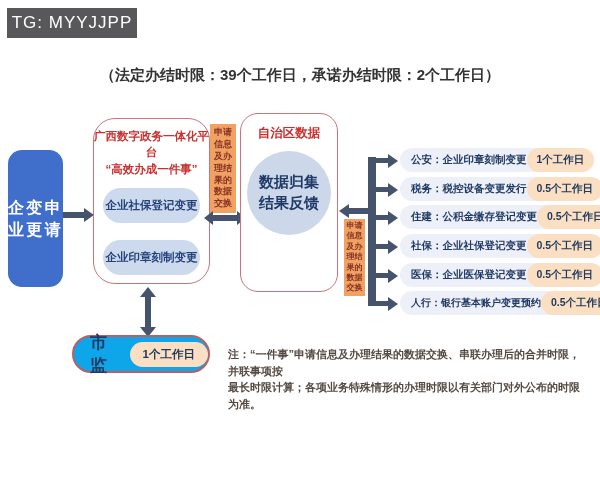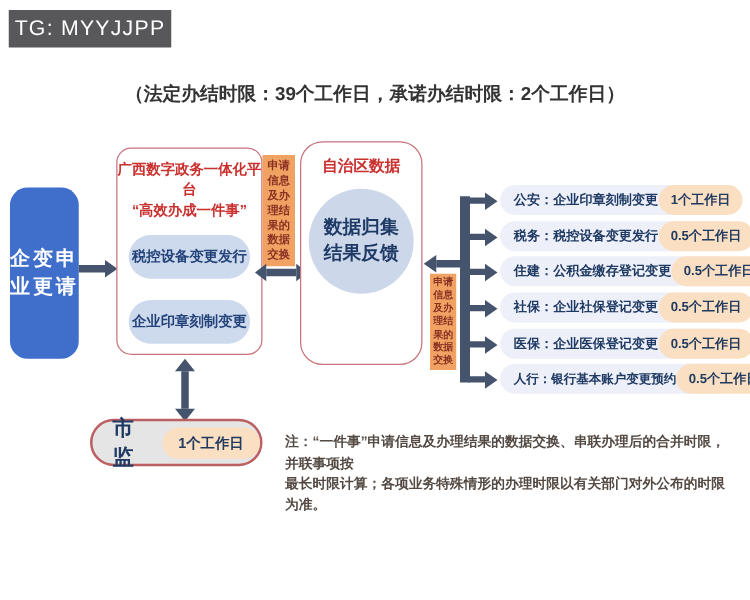--- a/index.html
+++ b/index.html
@@ -5,21 +5,21 @@
   html,body{margin:0;padding:0;background:#ffffff;}
   .canvas{position:relative;width:600px;height:480px;background:#ffffff;overflow:hidden;
           font-family:"Liberation Sans", sans-serif;}
   .graybar{position:absolute;background:#58585a;color:#ffffff;display:flex;align-items:center;justify-content:center;}
   .topbar{left:7px;top:8px;width:130px;height:30px;font-size:17px;letter-spacing:1px;}
   .bottombar{left:443px;top:443px;width:157px;height:30px;font-size:15px;}
   .title{position:absolute;left:0;right:0;top:66px;text-align:center;font-size:15px;font-weight:700;color:#333333;}
   .blue-box{position:absolute;left:8px;top:150px;width:55px;height:137px;background:#3f6fca;border-radius:14px;
             display:flex;flex-direction:row;align-items:center;justify-content:center;
             color:#ffffff;font-size:16px;font-weight:700;line-height:1.35;}
-  .outline-box{position:absolute;background:#ffffff;border:1.5px solid #c9737c;border-radius:12px;box-sizing:border-box;}
+  .outline-box{position:absolute;background:#ffffff;border:1.5px solid #c9737c;border-radius:22px;box-sizing:border-box;}
   .platform-box{left:93px;top:118px;width:117px;height:166px;}
   .share-box{left:240px;top:113px;width:98px;height:179px;border-radius:18px;}
   .red-title{color:#c9302e;font-weight:700;font-size:11.5px;text-align:center;line-height:1.4;}
   .platform-box .red-title{margin-top:9px;}
   .share-box .red-title{font-size:12.5px;margin-top:11px;}
   .step-pill{width:97px;height:35px;margin:11px auto 0 auto;background:#cdd9ec;border-radius:18px;
              display:flex;align-items:center;justify-content:center;color:#24437a;font-weight:700;font-size:11.5px;}
   .circle{width:84px;height:84px;border-radius:50%;background:#ccd8ea;margin:8px auto 0 auto;
           display:flex;flex-direction:column;align-items:center;justify-content:center;
           color:#1f3a66;font-weight:700;font-size:15px;line-height:1.35;}
@@ -43,21 +43,21 @@
     border-left:8px solid transparent;border-right:8px solid transparent;border-bottom:10px solid #45546c;}
   .v-dbl::after{content:"";position:absolute;top:100%;left:50%;transform:translateX(-50%);
     border-left:8px solid transparent;border-right:8px solid transparent;border-top:10px solid #45546c;}
   .trunk{position:absolute;left:368px;top:157px;width:8px;height:149px;background:#45546c;}
   
   .dept{position:absolute;left:400px;width:186px;height:24px;background:#eef0f9;border-radius:12px;
         display:flex;align-items:center;box-sizing:border-box;}
   .dept-label{flex:1;padding-left:11px;color:#1f3a63;font-weight:700;font-size:10.5px;white-space:nowrap;}
   .dept-time{height:24px;background:#fbdfc2;border-radius:12px;display:flex;align-items:center;
              padding:0 10px;color:#203a60;font-weight:700;font-size:10.5px;white-space:nowrap;}
-  .reg-box{position:absolute;left:72px;top:335px;width:138px;height:38px;background:#e5e5e5;
+  .reg-box{position:absolute;left:72px;top:335px;width:138px;height:38px;background:#0ea5e9;
            border:2px solid #bb5f62;border-radius:20px;box-sizing:border-box;
            display:flex;align-items:center;padding-left:16px;}
   .reg-label{color:#1f3a63;font-weight:700;font-size:17px;}
   .reg-time{margin-left:10px;background:#fbdfc2;border-radius:14px;padding:5px 13px;
             color:#203a60;font-weight:700;font-size:11.5px;white-space:nowrap;}
   .note{position:absolute;left:228px;top:346px;width:360px;color:#544a43;font-weight:700;
         font-size:11px;line-height:1.5;}
 </style>
 </head>
 <body>
@@ -74,21 +74,21 @@
     <span>企业</span>
     <span>变更</span>
     <span>申请</span>
   </div>
 
   <div class="shaft-h thick arr-r" style="left:63px;top:212px;width:21px;"></div>
 
   <div class="outline-box platform-box">
     <div class="red-title">广西数字政务一体化平台</div>
     <div class="red-title" style="margin-top:1px;">“高效办成一件事”</div>
-    <div class="step-pill">税控设备变更发行</div>
+    <div class="step-pill">企业社保登记变更</div>
     <div class="step-pill" style="margin-top:17px;">企业印章刻制变更</div>
   </div>
 
   <div class="vlabel vlabel-left">申请信息及办理结果的数据交换</div>
   <div class="shaft-h thick h-dbl" style="left:213px;top:215px;width:24px;"></div>
 
   <div class="outline-box share-box">
     <div class="red-title">自治区数据</div>
     <div class="circle">
       <span>数据归集</span>

